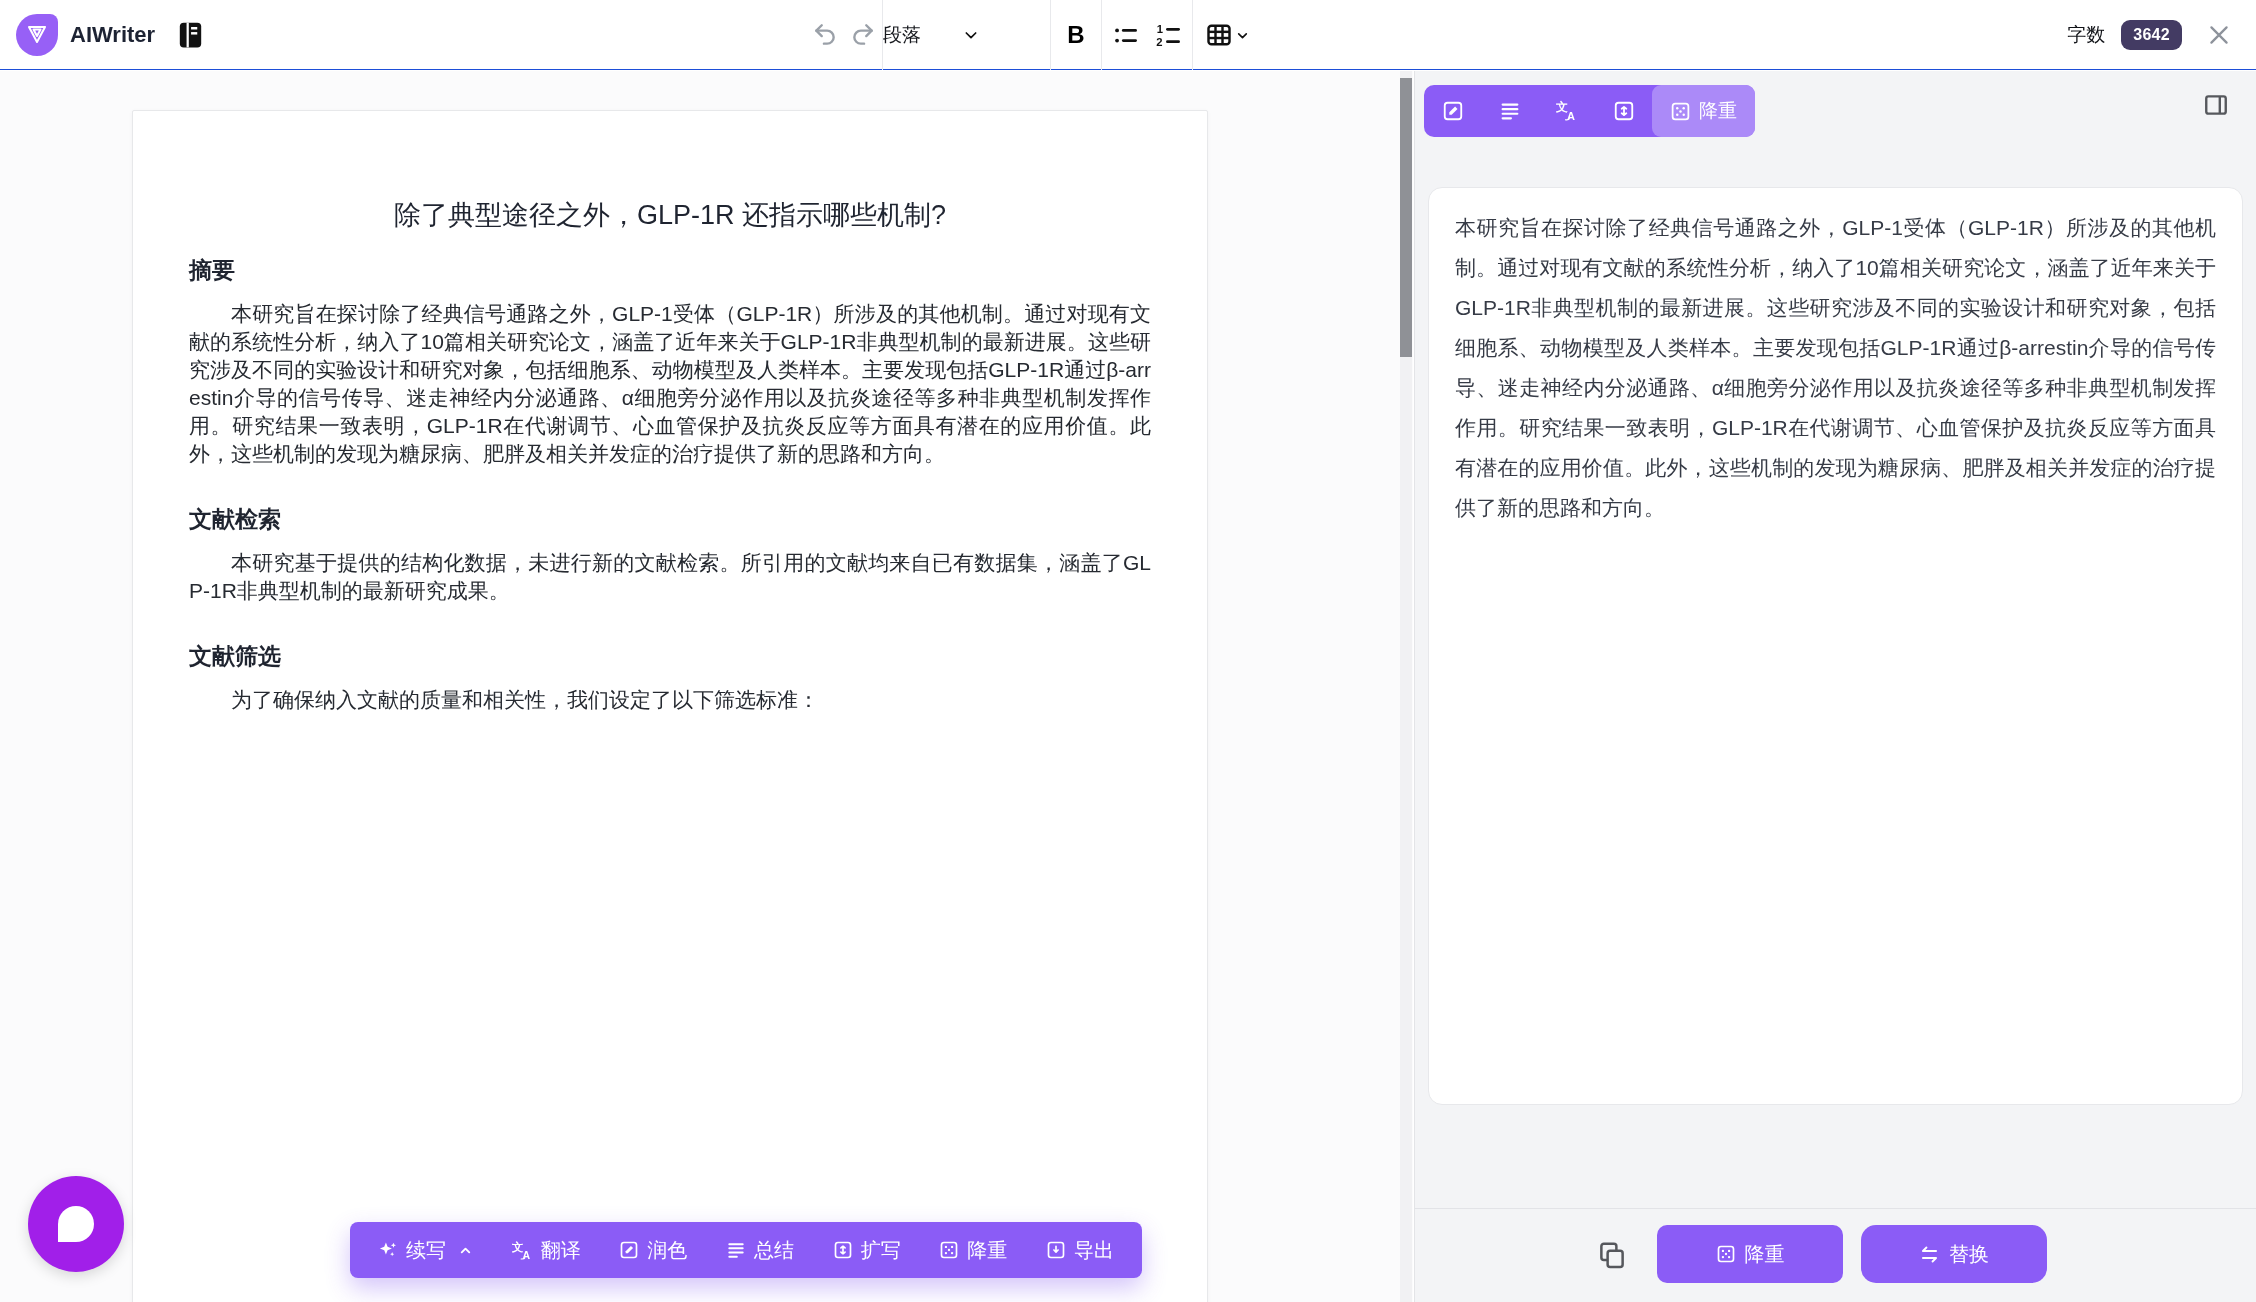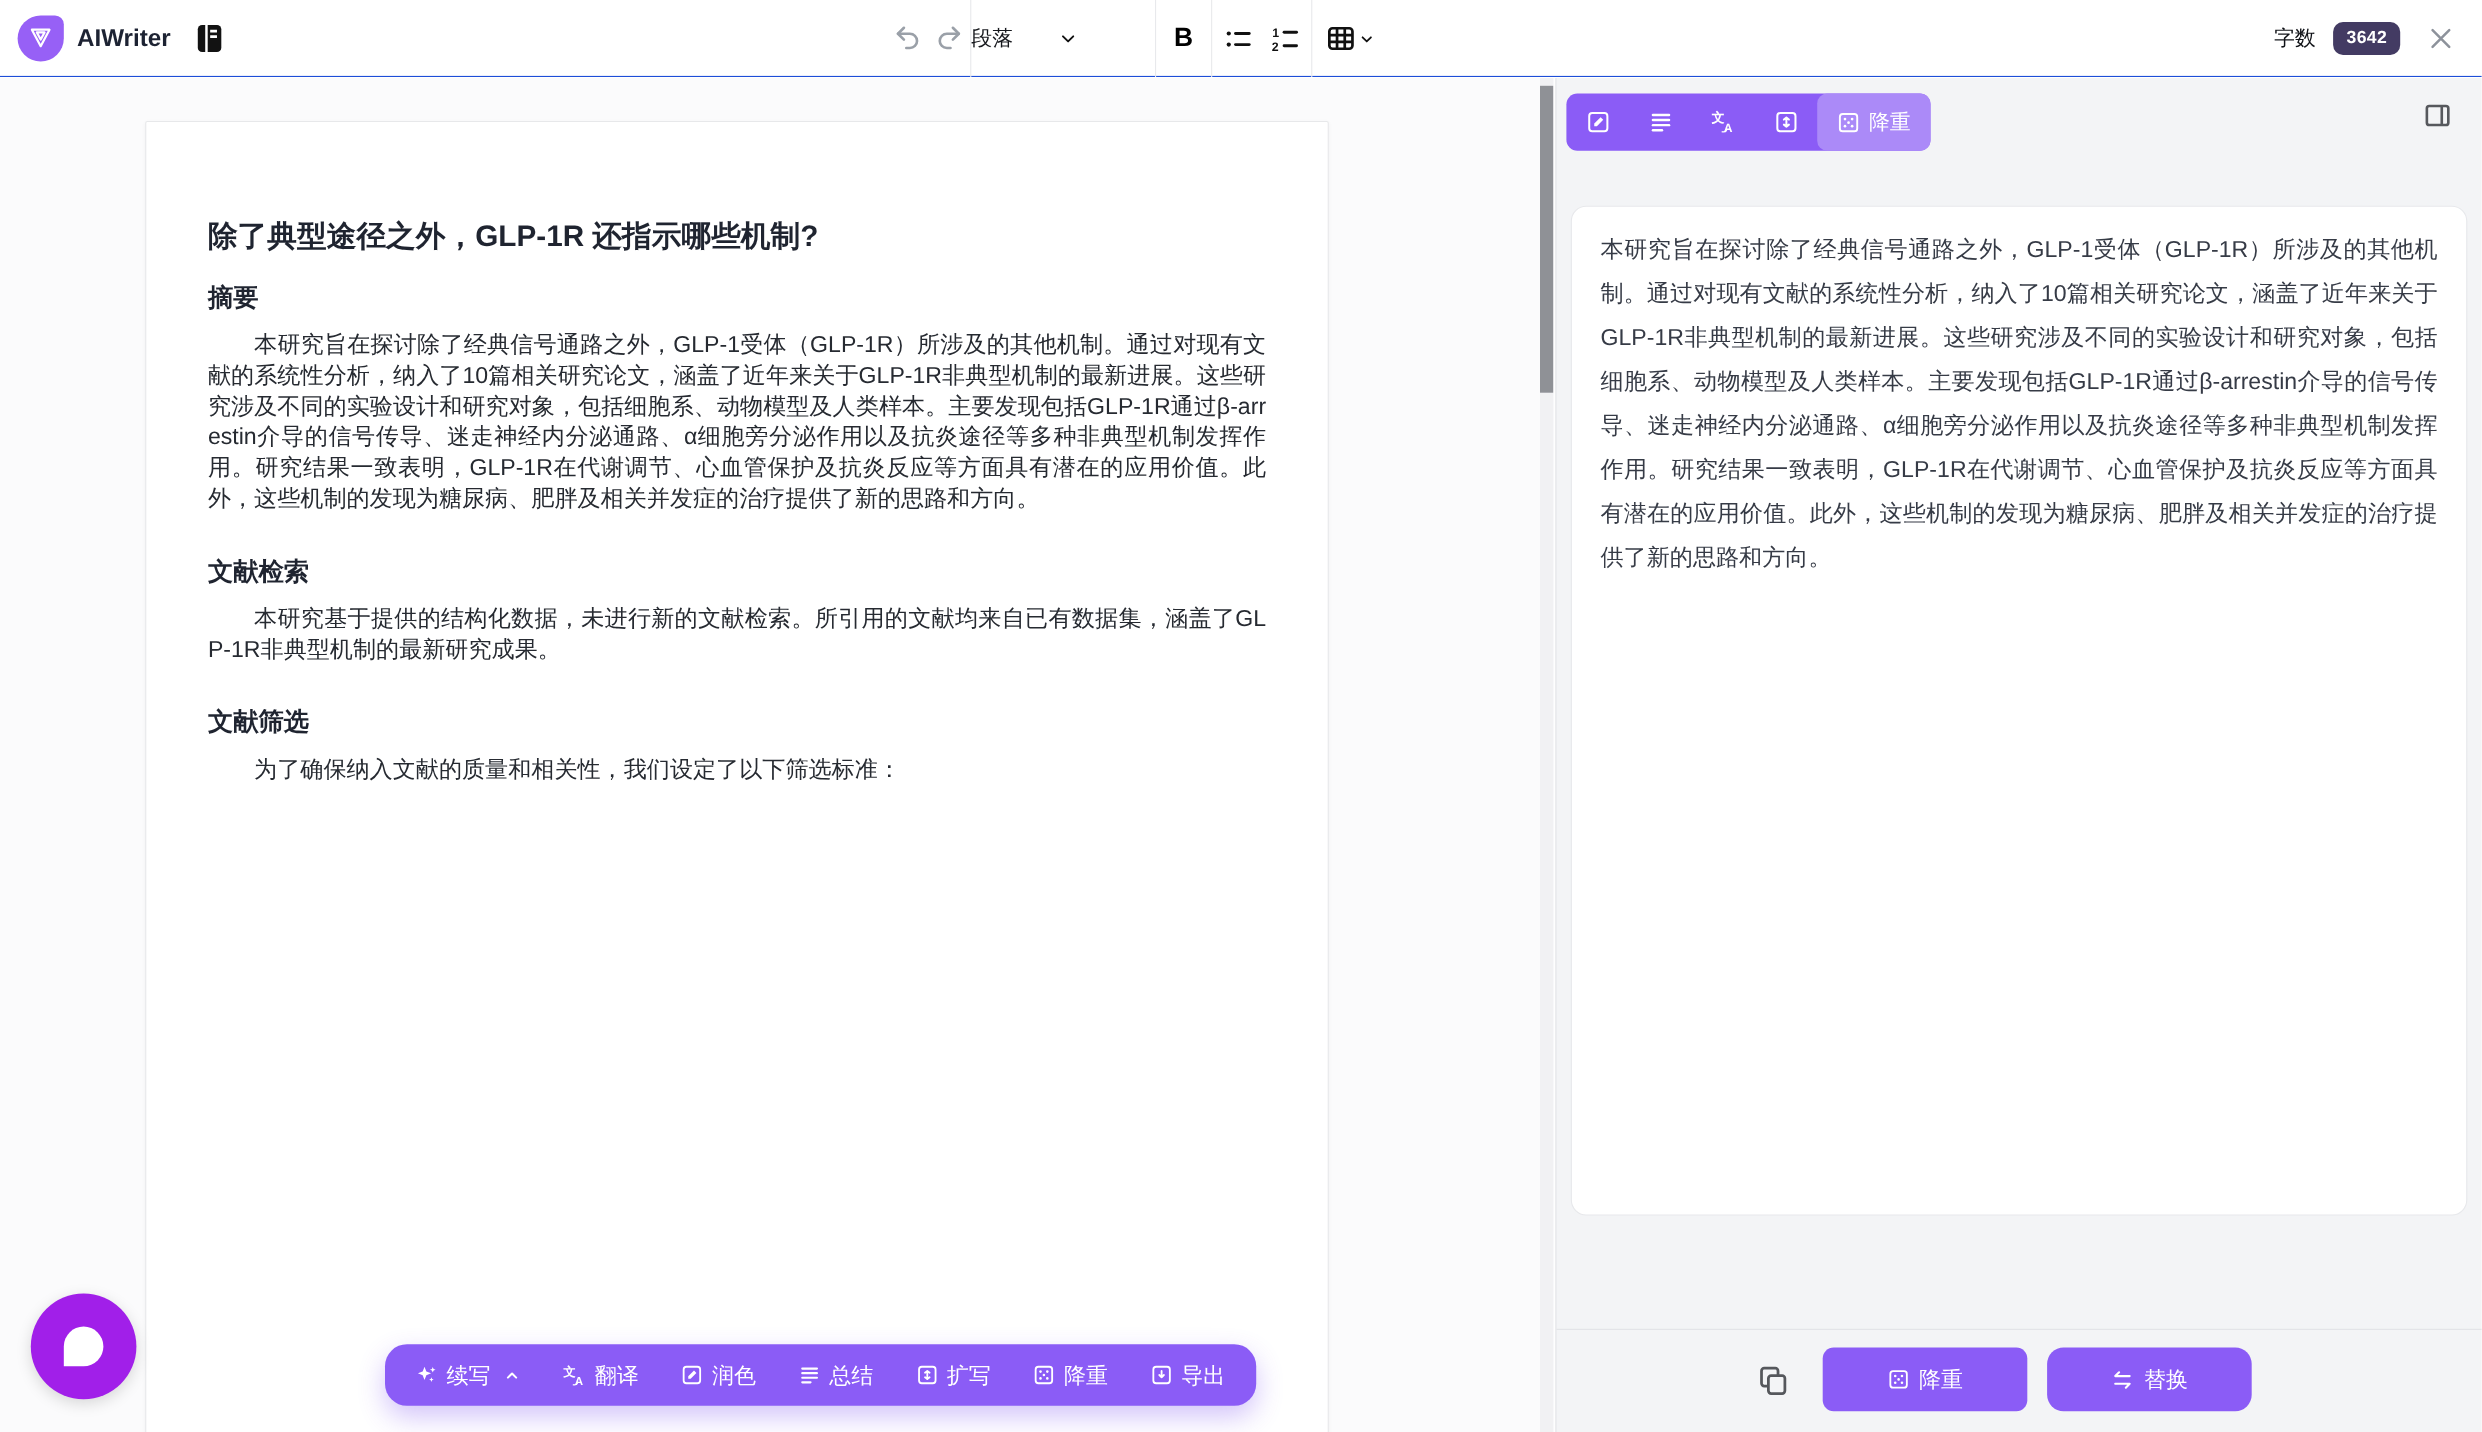--- a/index.html
+++ b/index.html
@@ -36,35 +36,35 @@
     padding:6px 12px; border-radius:9px; letter-spacing:.3px; }
   .close-btn { color:#8d929b; margin-left:8px; cursor:pointer; }
 
   
   .main { position:absolute; top:71px; left:0; width:2256px; height:1231px; }
 
   .editor { position:absolute; left:0; top:0; width:1413px; height:100%; background:#fbfbfc; overflow:hidden; }
   .page { position:absolute; left:132px; top:39px; width:1076px; height:1420px;
     background:#fff; border:1px solid #e7e8ea; border-radius:2px;
     box-shadow:0 1px 4px rgba(0,0,0,.04); padding:86px 56px 40px; }
-  .doc-title { font-size:27px; line-height:36px; font-weight:700; text-align:left; color:#1f2430; }
+  .doc-title { font-size:27px; line-height:36px; font-weight:400; text-align:center; color:#1f2430; }
   .doc-h2 { font-size:23px; font-weight:700; text-align:left; color:#1f2430; margin-top:36px; }
   .doc-h2--abstract { margin-top:22px; }
   .doc-p { margin-top:14px; font-size:21px; line-height:28px; text-align:justify;
     text-indent:2em; color:#262a31; word-break:break-all; }
   .doc-ol { margin-top:16px; margin-left:34px; font-size:21px; line-height:28px; color:#262a31; }
   .doc-ol li { margin-bottom:3px; text-align:justify; word-break:break-all; }
   .doc-ol b { font-weight:700; }
 
   .scroll-track { position:absolute; left:1400px; top:0; width:12px; height:100%; background:#f1f1f3; }
   .scroll-thumb { position:absolute; left:1400px; top:7px; width:12px; height:279px; background:#8f9196; cursor:pointer; }
 
   
   .sel-toolbar { position:absolute; left:350px; top:1151px; width:792px; height:56px;
-    background:#8b5cf6; border-radius:20px; display:flex; align-items:center;
+    background:#8b5cf6; border-radius:8px; display:flex; align-items:center;
     justify-content:space-between; padding:0 28px; z-index:30; color:#fff;
     box-shadow:0 10px 24px rgba(110,60,240,.30); }
   .sel-item { display:flex; align-items:center; gap:8px; font-size:20px; color:#fff; cursor:pointer; white-space:nowrap; }
   .sel-caret { margin-left:4px; }
 
   
   .fab { position:absolute; left:28px; top:1105px; width:96px; height:96px; border-radius:50%;
     background:#a11fe9; display:flex; align-items:center; justify-content:center;
     z-index:35; cursor:pointer; box-shadow:0 4px 14px rgba(0,0,0,.15); }
   .fab-bubble { width:36px; height:36px; background:#fff; border-radius:50% 50% 50% 0; }

